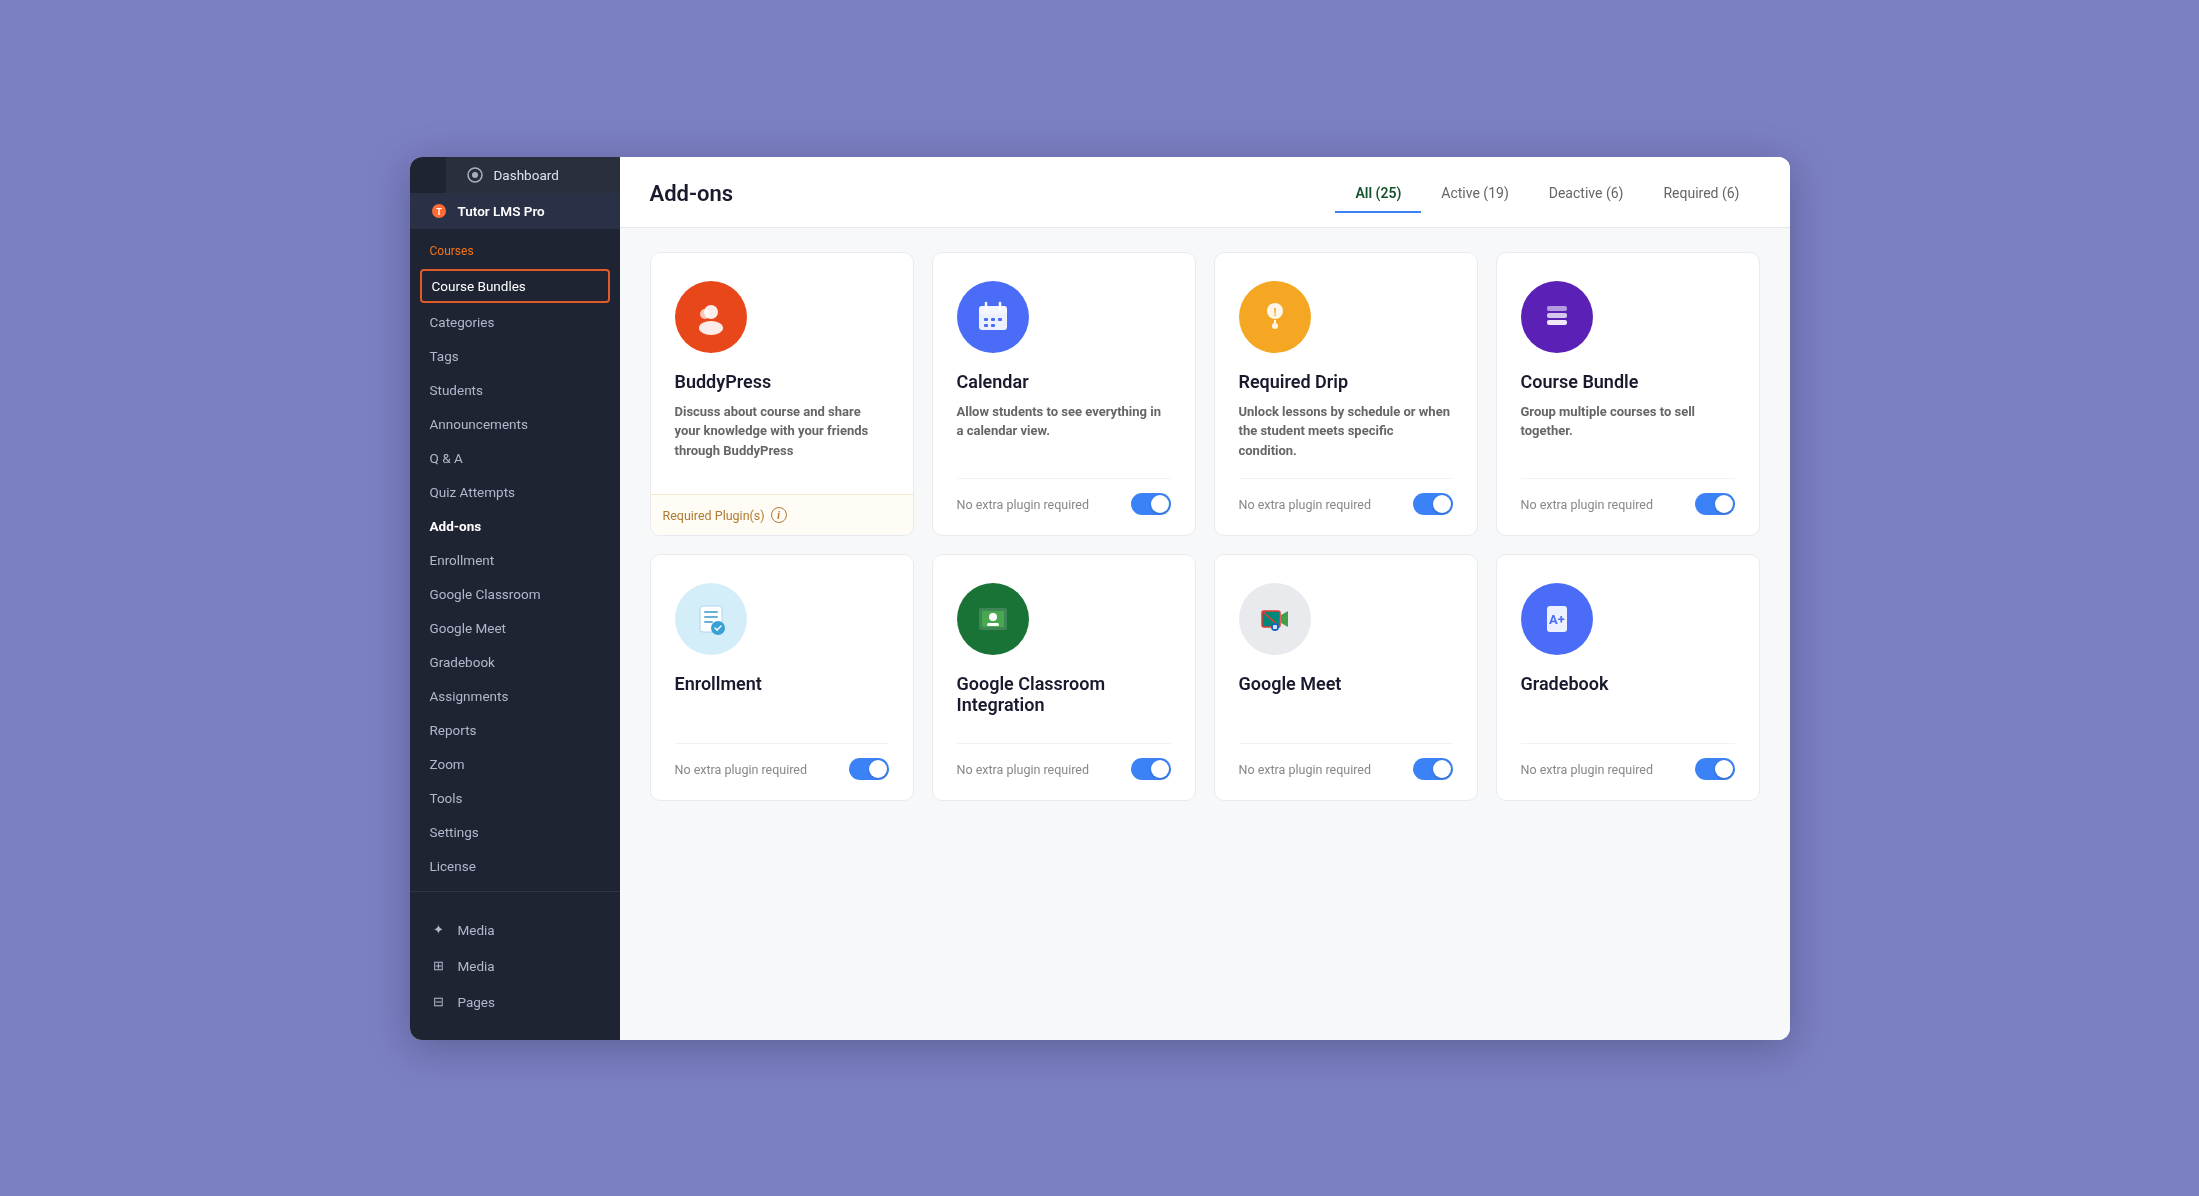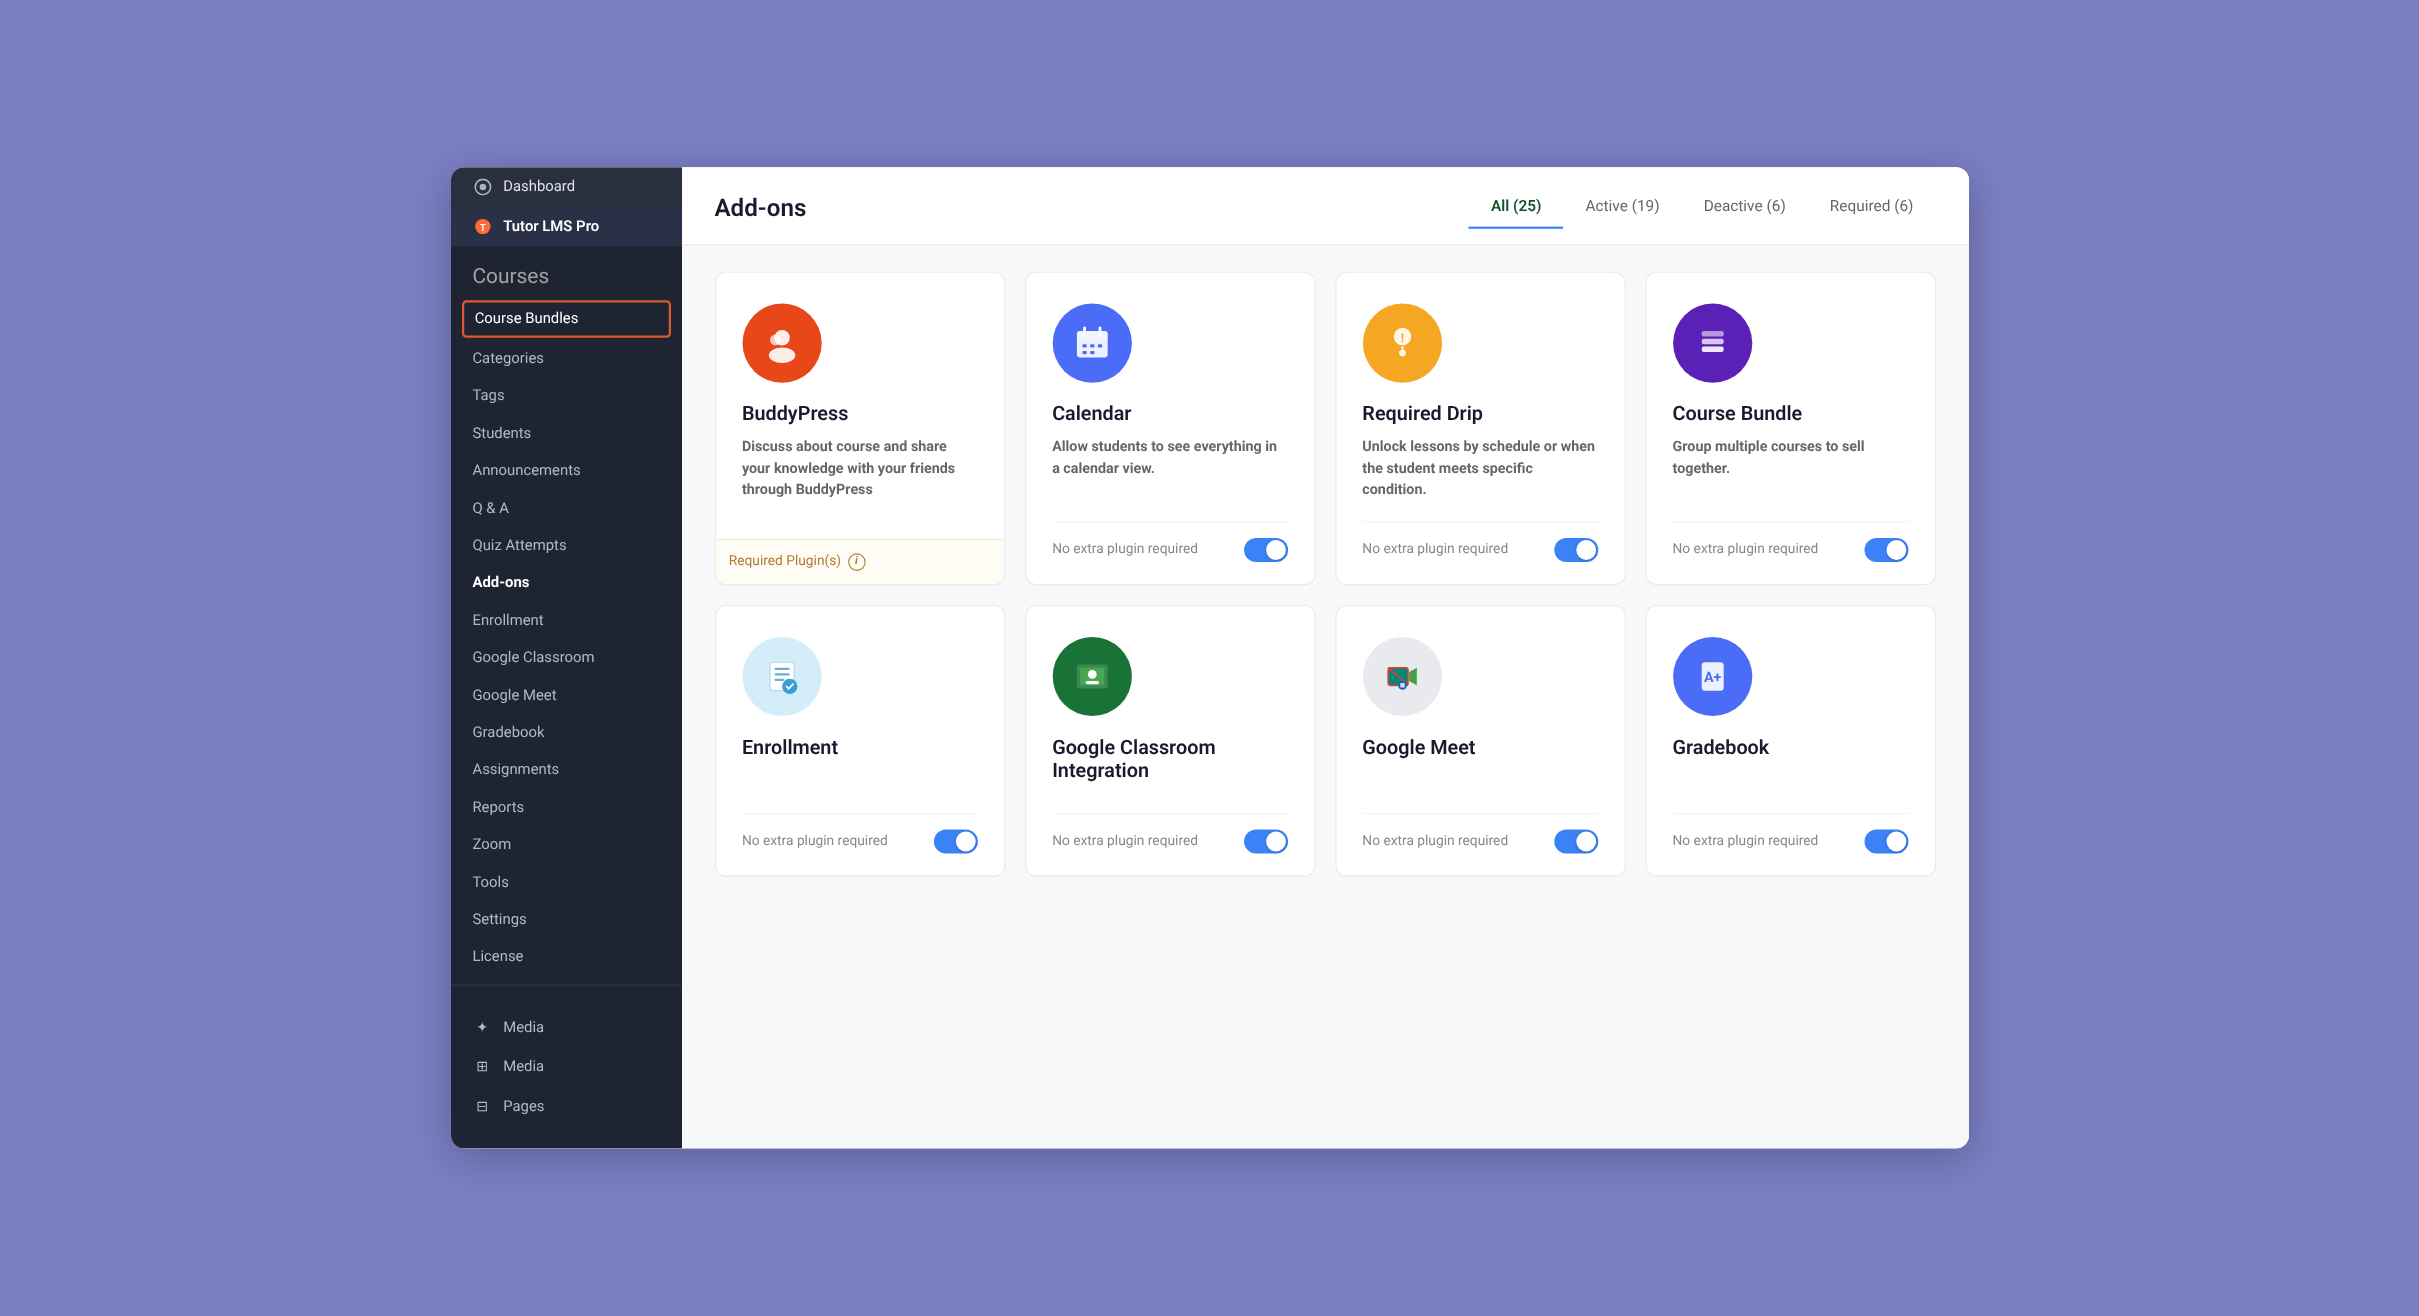--- a/index.html
+++ b/index.html
@@ -37,20 +37,21 @@
       padding: 9px 20px;
       cursor: pointer;
       font-size: 13.5px;
       color: #b0b8cc;
       transition: background 0.15s;
     }
     .sidebar-item.active { color: #fff; font-weight: 600; }
     .sidebar-item.dashboard {
       background: rgba(255,255,255,0.05);
       color: #dde2ee;
+      margin-left: 36px;
     }
     .sidebar-item.tutor-pro {
       background: #2a3147;
       color: #fff;
       font-weight: 600;
     }
     .sidebar-icon {
       width: 18px;
       height: 18px;
       display: flex;
@@ -253,21 +254,21 @@
         <svg width="16" height="16" viewBox="0 0 16 16">
           <circle cx="8" cy="8" r="7" fill="#ff6b35"></circle>
           <text x="8" y="12" text-anchor="middle" fill="white" font-size="9" font-weight="bold">T</text>
         </svg>
       </span>
       <span>Tutor LMS Pro</span>
     </div>
 
     <div style="padding-top:6px;">
       <div class="sidebar-item">
-        <span style="font-size:19px; color:#a3a3a3;">Courses</span>
+        <span style="font-size:12px; color:#f97316;">Courses</span>
       </div>
       <div class="sidebar-item" style="margin: 2px 10px; border: 2px solid #e05a2b; border-radius:4px; padding: 7px 10px;">
         <span style="font-size:13.5px; color:#fff;">Course Bundles</span>
       </div>
       <div class="sidebar-item">
         <span>Categories</span>
       </div>
       <div class="sidebar-item">
         <span>Tags</span>
       </div>

